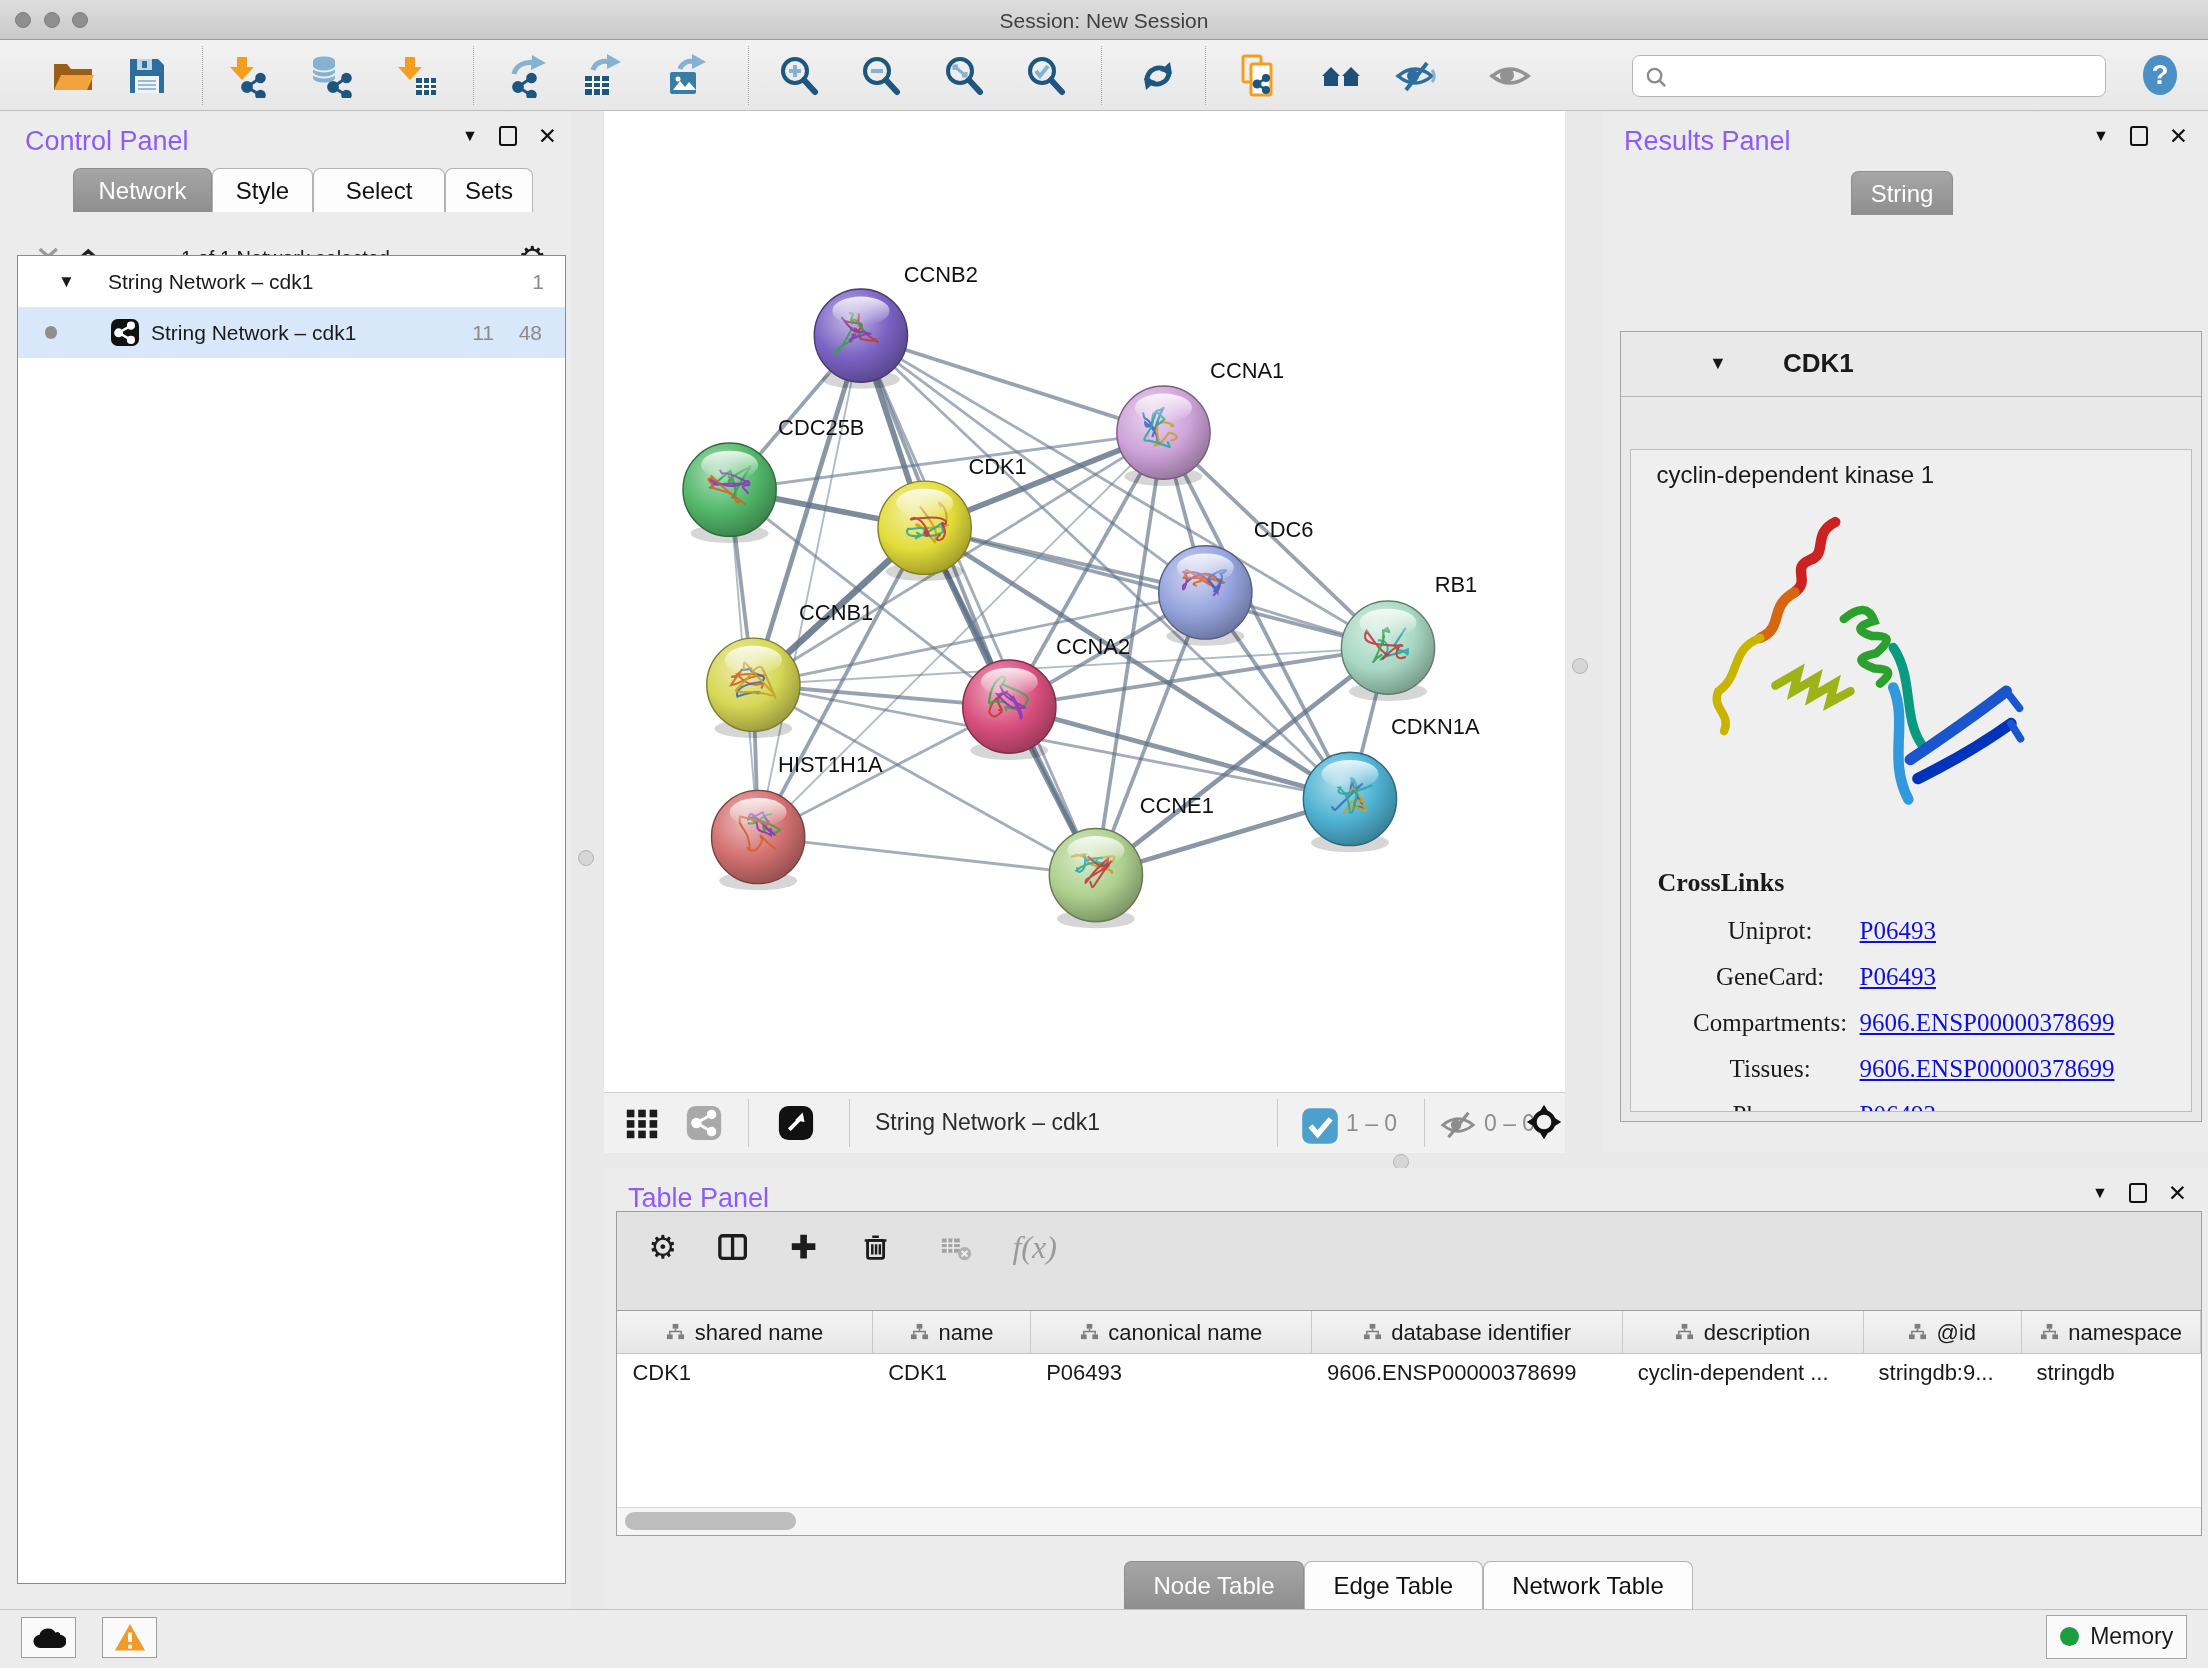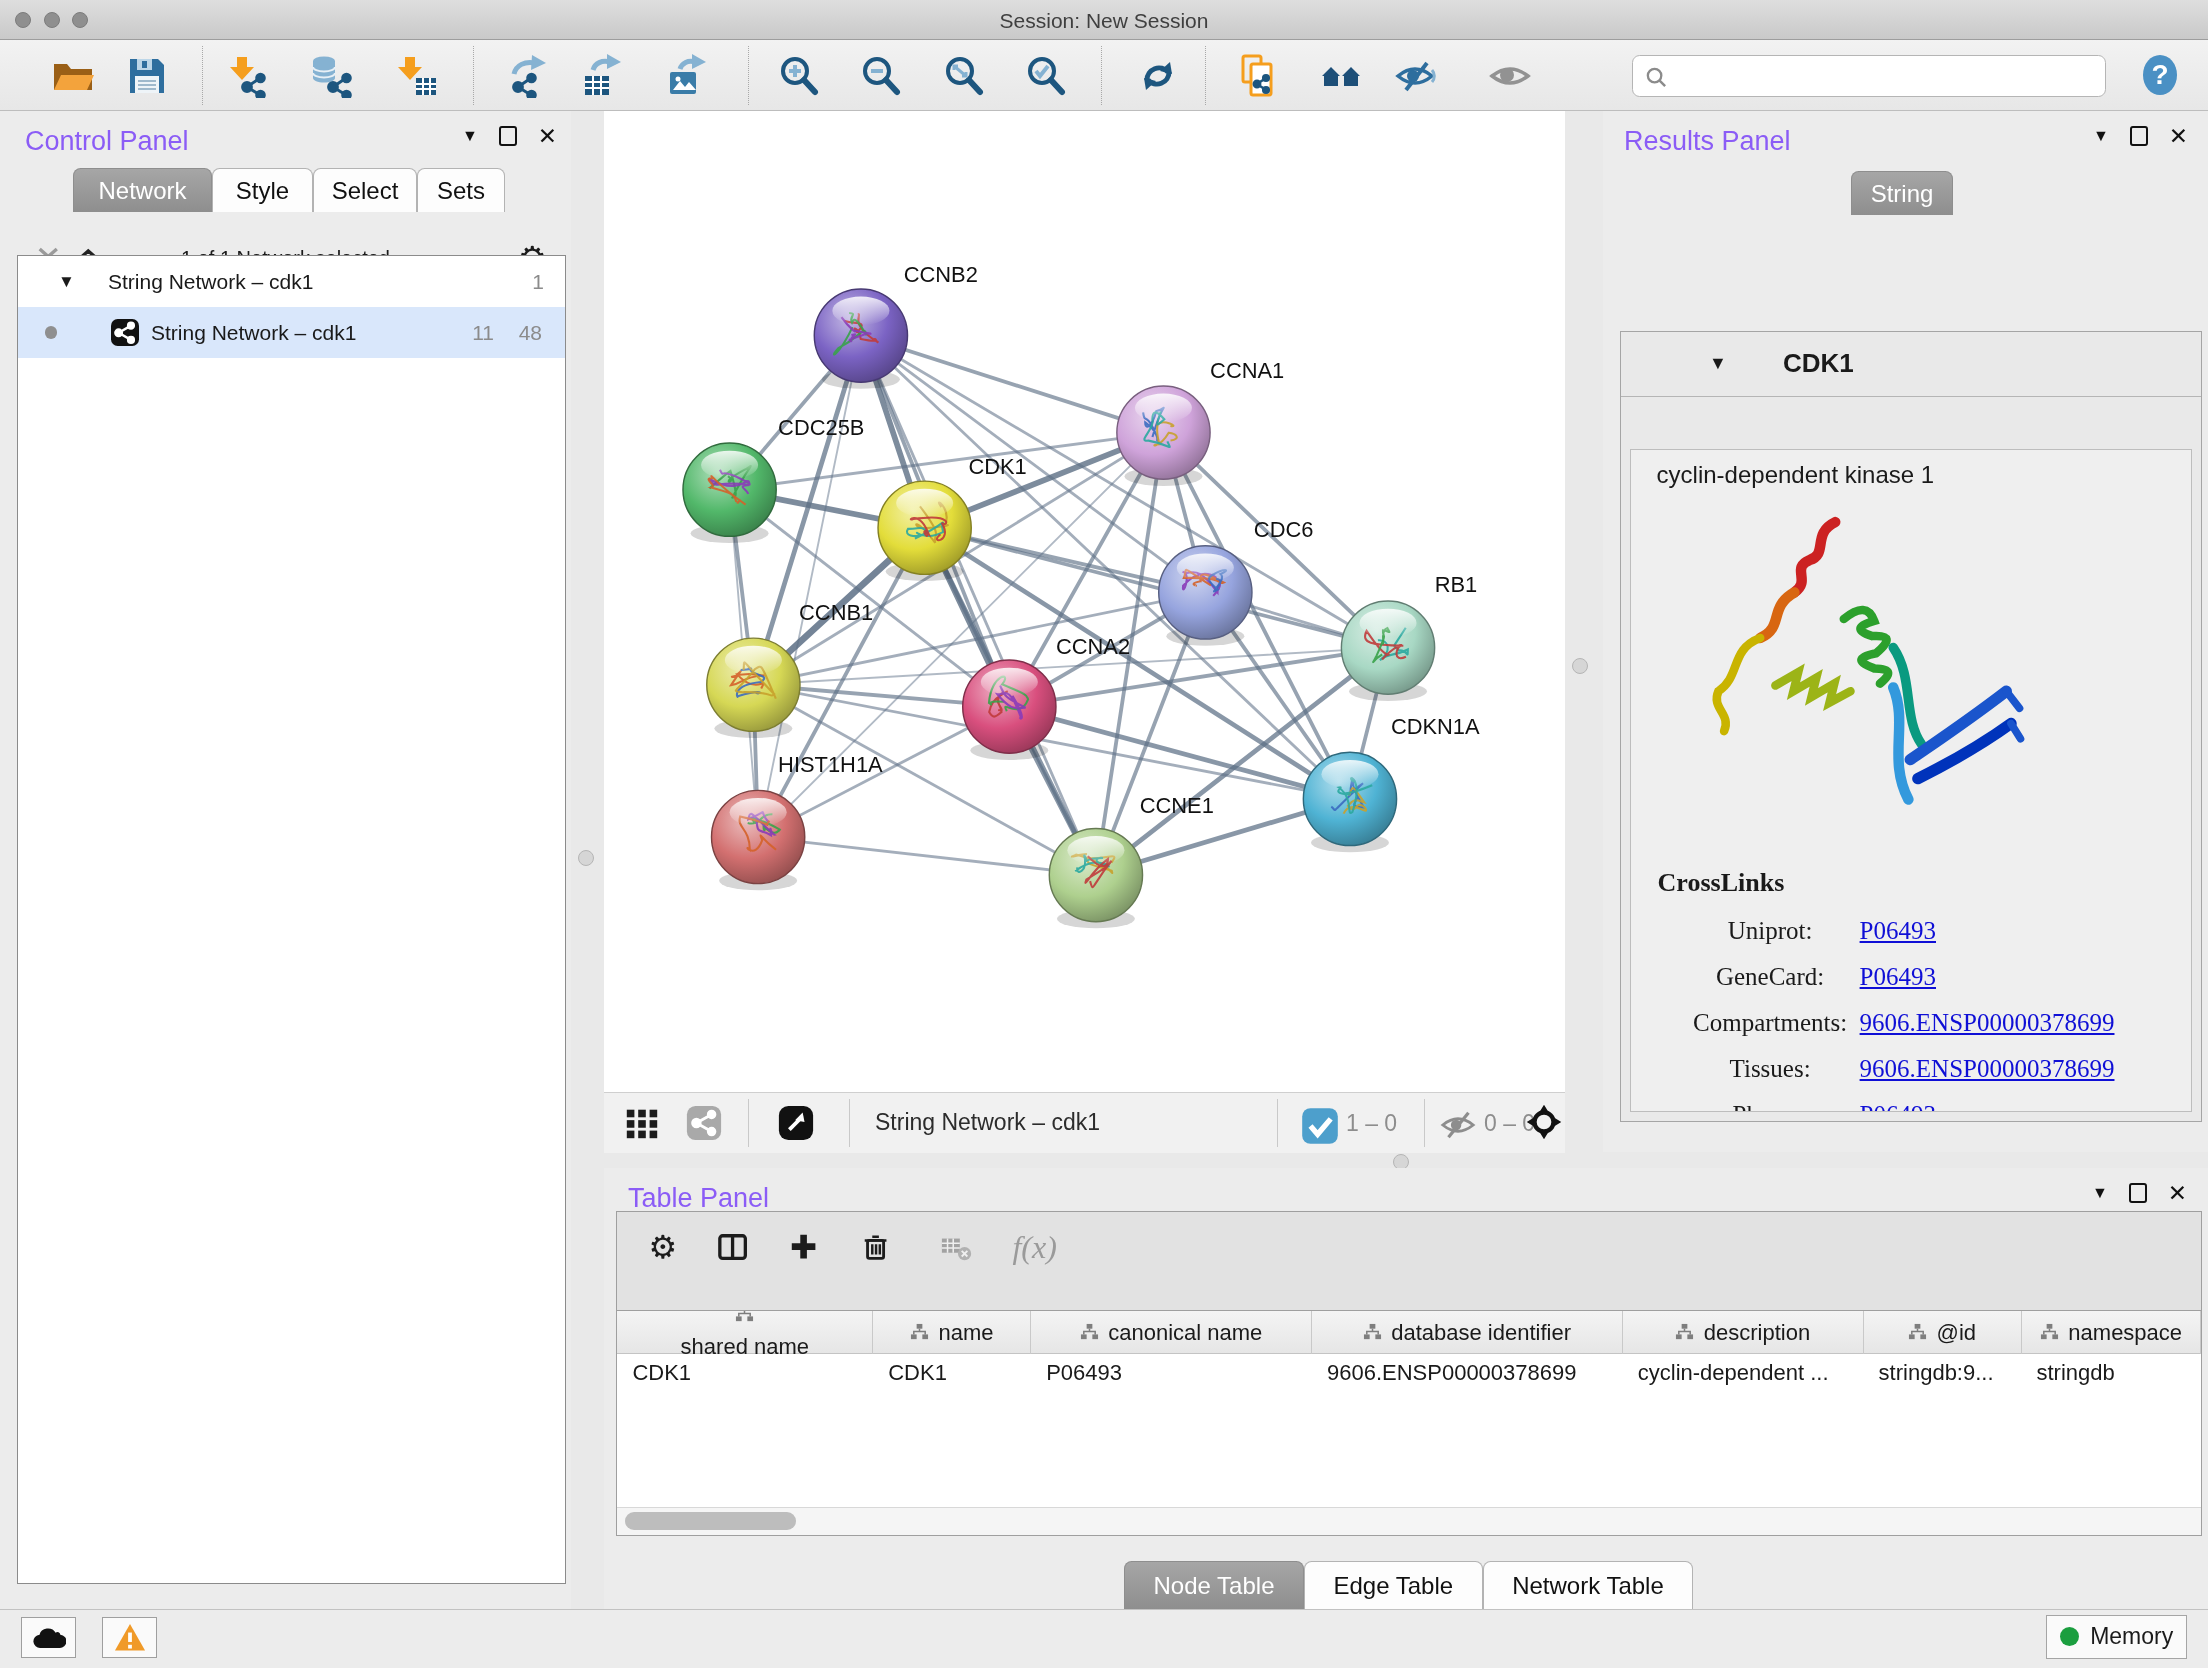--- a/index.html
+++ b/index.html
@@ -281,21 +281,21 @@
   <div id="control-panel">
     <div class="panel-title abs" style="left:25px; top:15px">Control Panel</div>
     <div class="panel-ctrls" style="left:462px; top:15px">
       <span class="pc-caret">▼</span>
       <span class="pc-float"></span>
       <span class="pc-close">✕</span>
     </div>
     <div id="cp-tabs">
         <div class="tab sel" style="width: 139px;">Network</div>
         <div class="tab" style="width: 101px;">Style</div>
-        <div class="tab" style="width: 104px;">Select</div>
+        <div class="tab" style="width: 132px;">Select</div>
         <div class="tab" style="width: 88px;">Sets</div>
       </div>
     <div id="cp-statusrow">
       <span id="cp-chevrons">
         <svg width="28.5" height="27" viewBox="0 0 30 28">
           <path d="M6,4 l9,8 9,-8 M6,14 l9,8 9,-8" stroke="#9a9a9a" stroke-width="3.5" fill="none"></path>
         </svg>
         <svg width="28.5" height="27" viewBox="0 0 30 28" style="margin-left:7.6px">
           <path d="M6,24 l9,-8 9,8 M6,14 l9,-8 9,8" stroke="#222" stroke-width="3.5" fill="none"></path>
         </svg>
@@ -689,21 +689,21 @@
                 <rect x="2" y="8" width="19" height="15" fill="#555"></rect>
                 <path d="M2,13 h19 M2,18 h19 M8,8 v15 M14,8 v15" stroke="#fff" stroke-width="1.6"></path>
                 <circle cx="26" cy="24" r="7" fill="#777"></circle>
                 <path d="M23,21 l6,6 M29,21 l-6,6" stroke="#fff" stroke-width="2"></path>
               </g>
             </svg></span>
         </div>
       <span id="tp-fx">f(x)</span>
       <div id="tp-table">
         <div id="tp-headrow">
-            <div class="th" style="width: 256px; flex-direction: column;">
+            <div class="th" style="width: 256px;">
               <svg viewBox="0 0 20 20">
  <g fill="#7e7e7e">
                   <rect x="7" y="1" width="6" height="5"></rect>
                   <rect x="1" y="12" width="6" height="5"></rect>
                   <rect x="13" y="12" width="6" height="5"></rect>
                 </g>
  <path d="M10,6 v3 M4,12 v-3 h12 v3" stroke="#7e7e7e" stroke-width="1.6" fill="none"></path>
               </svg>
               <span>shared name</span>
             </div>

